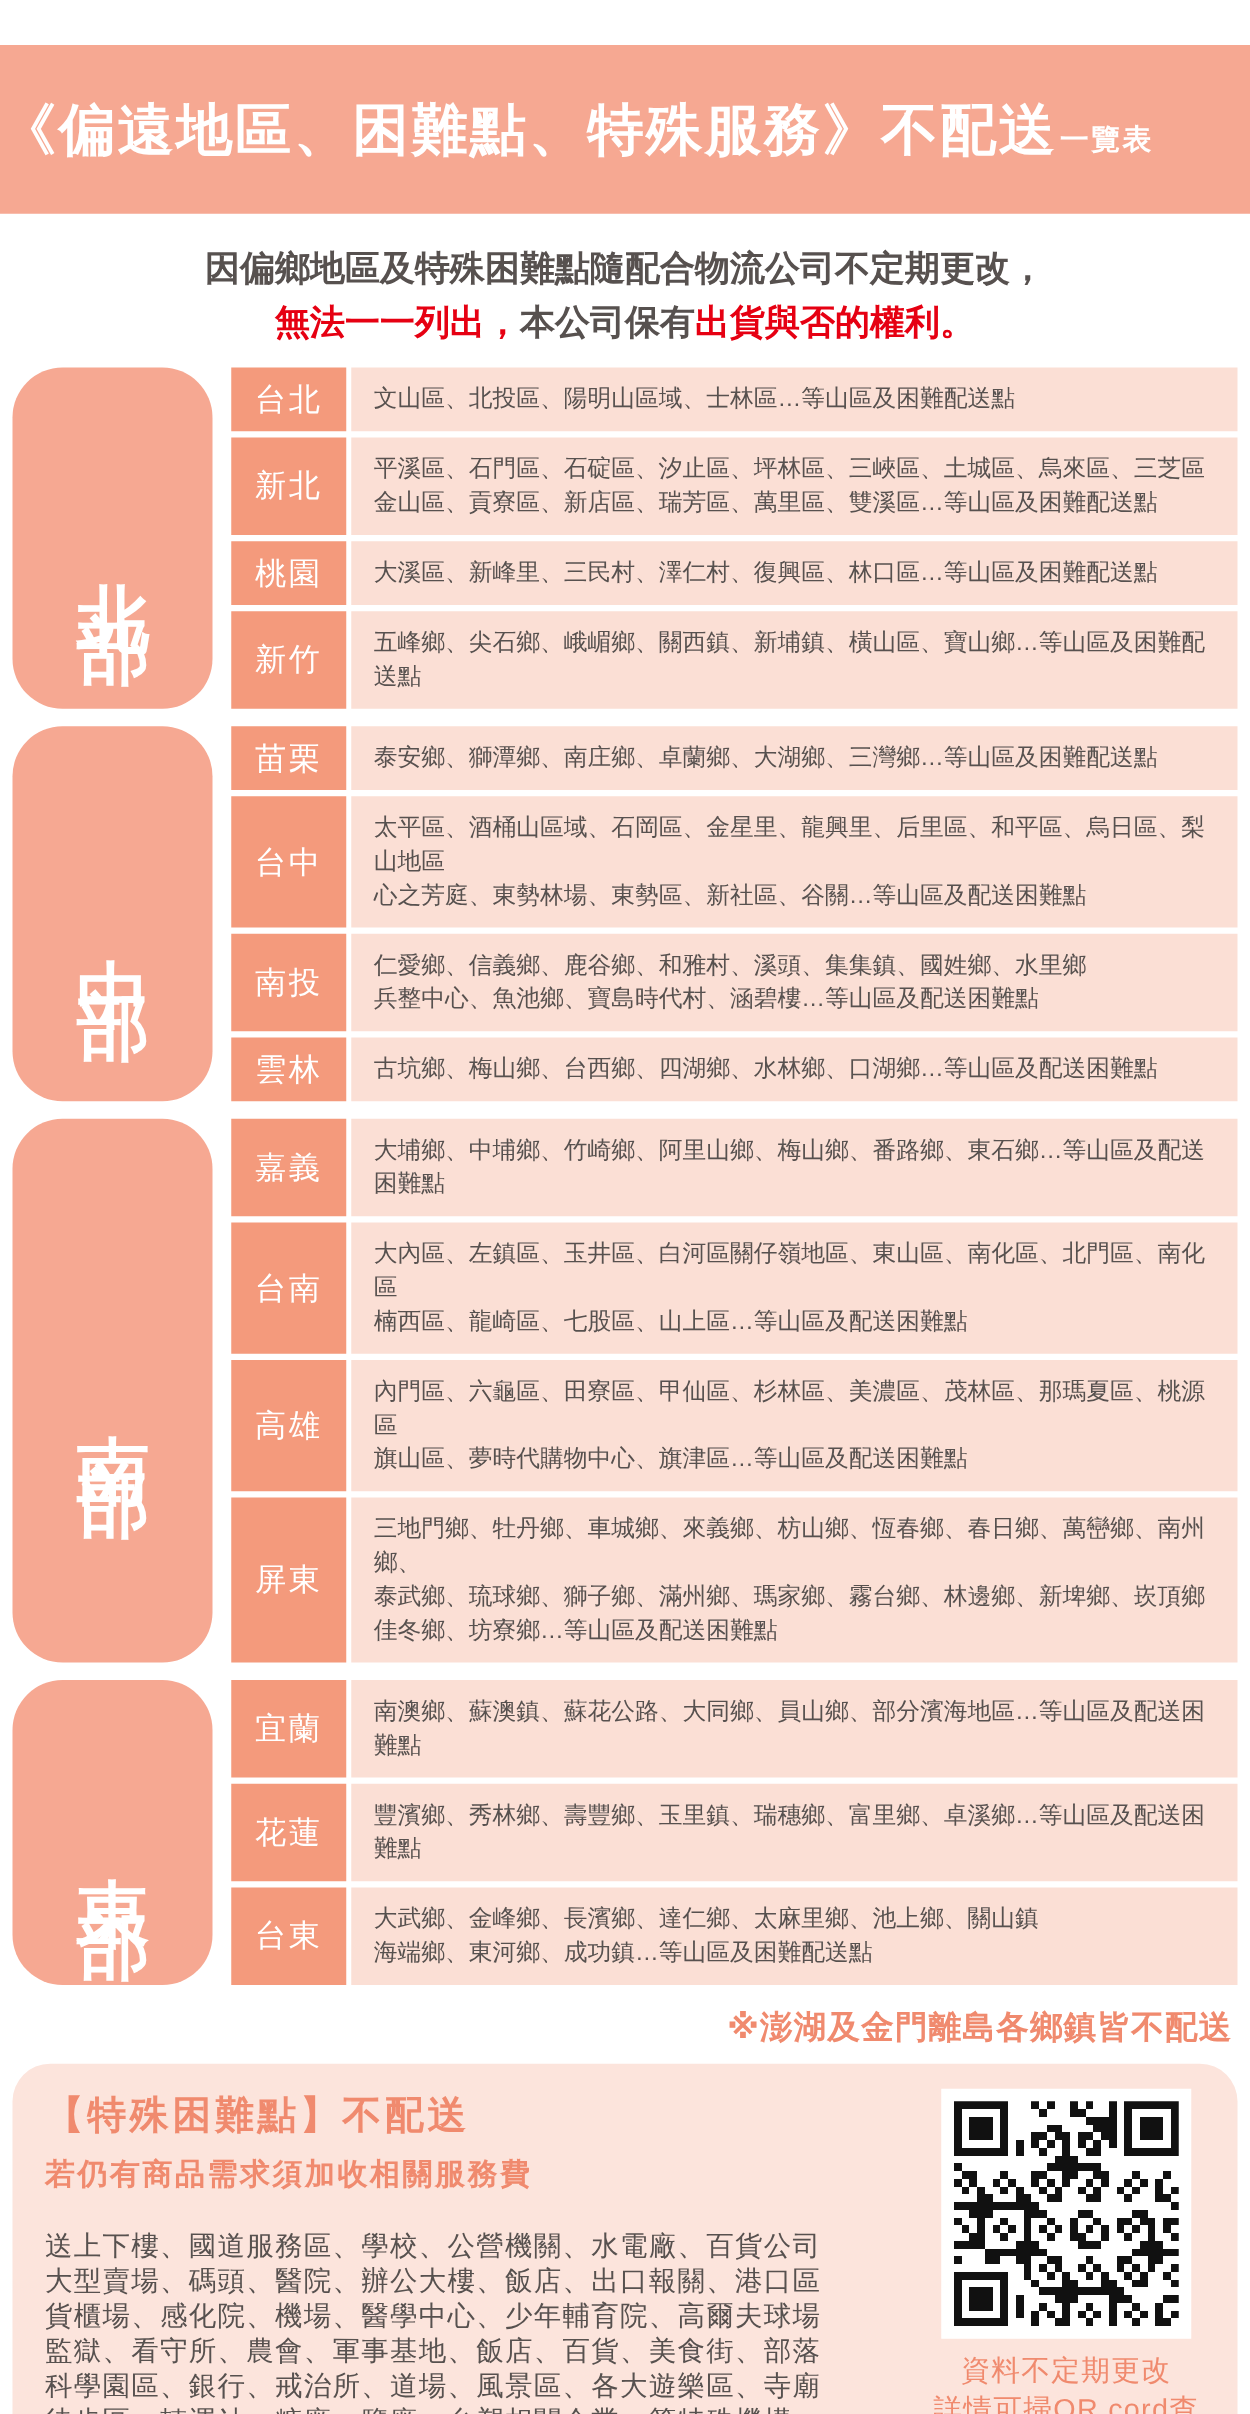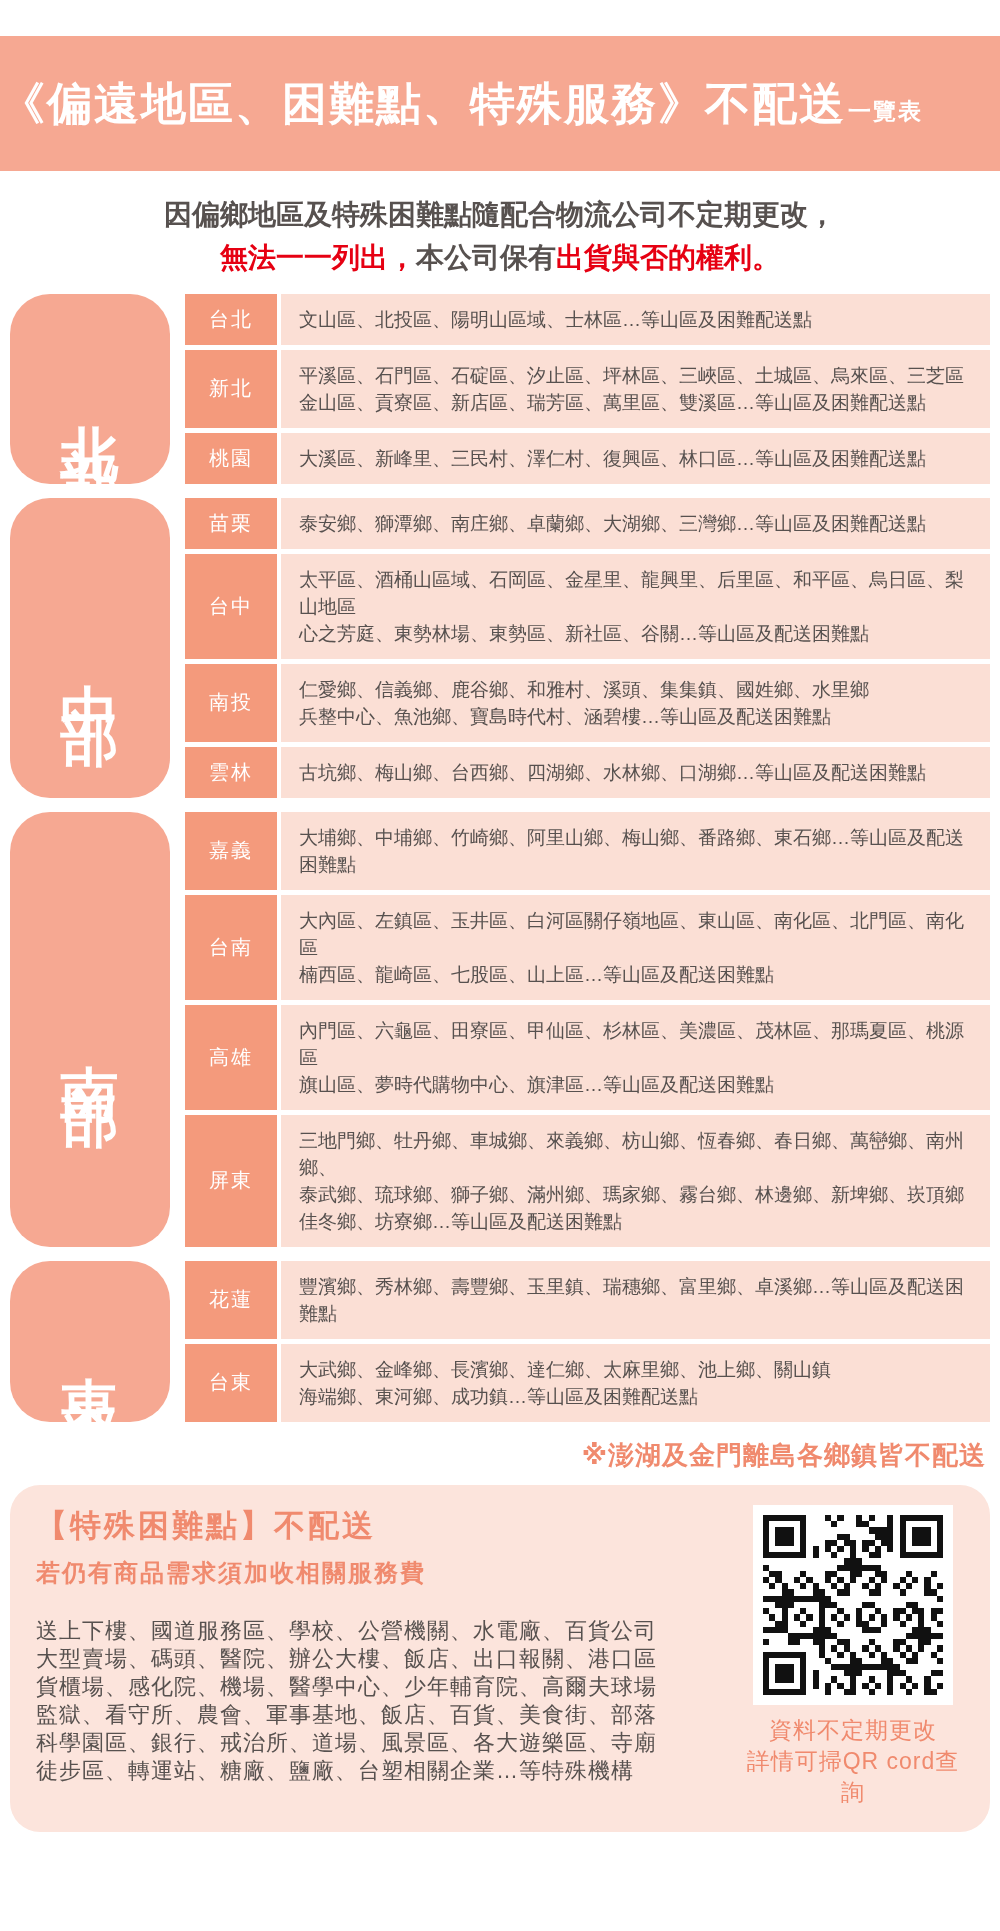--- a/index.html
+++ b/index.html
@@ -45,21 +45,21 @@
   .region-label span{
     writing-mode:vertical-rl;text-orientation:upright;
     color:#fff;font-size:58px;font-weight:bold;letter-spacing:22px;
     padding-top:22px; 
     line-height:1;
   }
   .rows{flex:1;display:flex;flex-direction:column;gap:5px;}
   .row{display:flex;gap:4px;}
   .city{
     flex:0 0 92px;background:var(--salmon_deep);color:#fff;
-    font-size:20px;letter-spacing:2px;
+    font-size:25px;letter-spacing:2px;
     display:flex;align-items:center;justify-content:center;
   }
   .districts{
     flex:1;background:var(--cell);color:var(--text);
     font-size:19px;line-height:27px;
     padding:12px 14px 12px 18px;
     display:flex;align-items:center;
     white-space:pre-wrap;
   }
   
@@ -119,20 +119,24 @@
     <div class="city">新北</div>
     <div class="districts">平溪區、石門區、石碇區、汐止區、坪林區、三峽區、土城區、烏來區、三芝區
 金山區、貢寮區、新店區、瑞芳區、萬里區、雙溪區…等山區及困難配送點</div>
   </div>
 
   <div class="row">
     <div class="city">桃園</div>
     <div class="districts">大溪區、新峰里、三民村、澤仁村、復興區、林口區…等山區及困難配送點</div>
   </div>
 
+  <div class="row">
+    <div class="city">新竹</div>
+    <div class="districts">五峰鄉、尖石鄉、峨嵋鄉、關西鎮、新埔鎮、橫山區、寶山鄉…等山區及困難配送點</div>
+  </div>
 </div>
   </section>
 
   <section class="section">
     <div class="region-label">
         <span>中部</span>
       </div>
     <div class="rows">
   <div class="row">
     <div class="city">苗栗</div>
@@ -187,20 +191,24 @@
 佳冬鄉、坊寮鄉…等山區及配送困難點</div>
   </div>
 </div>
   </section>
 
   <section class="section">
     <div class="region-label">
         <span>東部</span>
       </div>
     <div class="rows">
+  <div class="row">
+    <div class="city">宜蘭</div>
+    <div class="districts">南澳鄉、蘇澳鎮、蘇花公路、大同鄉、員山鄉、部分濱海地區…等山區及配送困難點</div>
+  </div>
 
   <div class="row">
     <div class="city">花蓮</div>
     <div class="districts">豐濱鄉、秀林鄉、壽豐鄉、玉里鎮、瑞穗鄉、富里鄉、卓溪鄉…等山區及配送困難點</div>
   </div>
 
   <div class="row">
     <div class="city">台東</div>
     <div class="districts">大武鄉、金峰鄉、長濱鄉、達仁鄉、太麻里鄉、池上鄉、關山鎮
 海端鄉、東河鄉、成功鎮…等山區及困難配送點</div>

